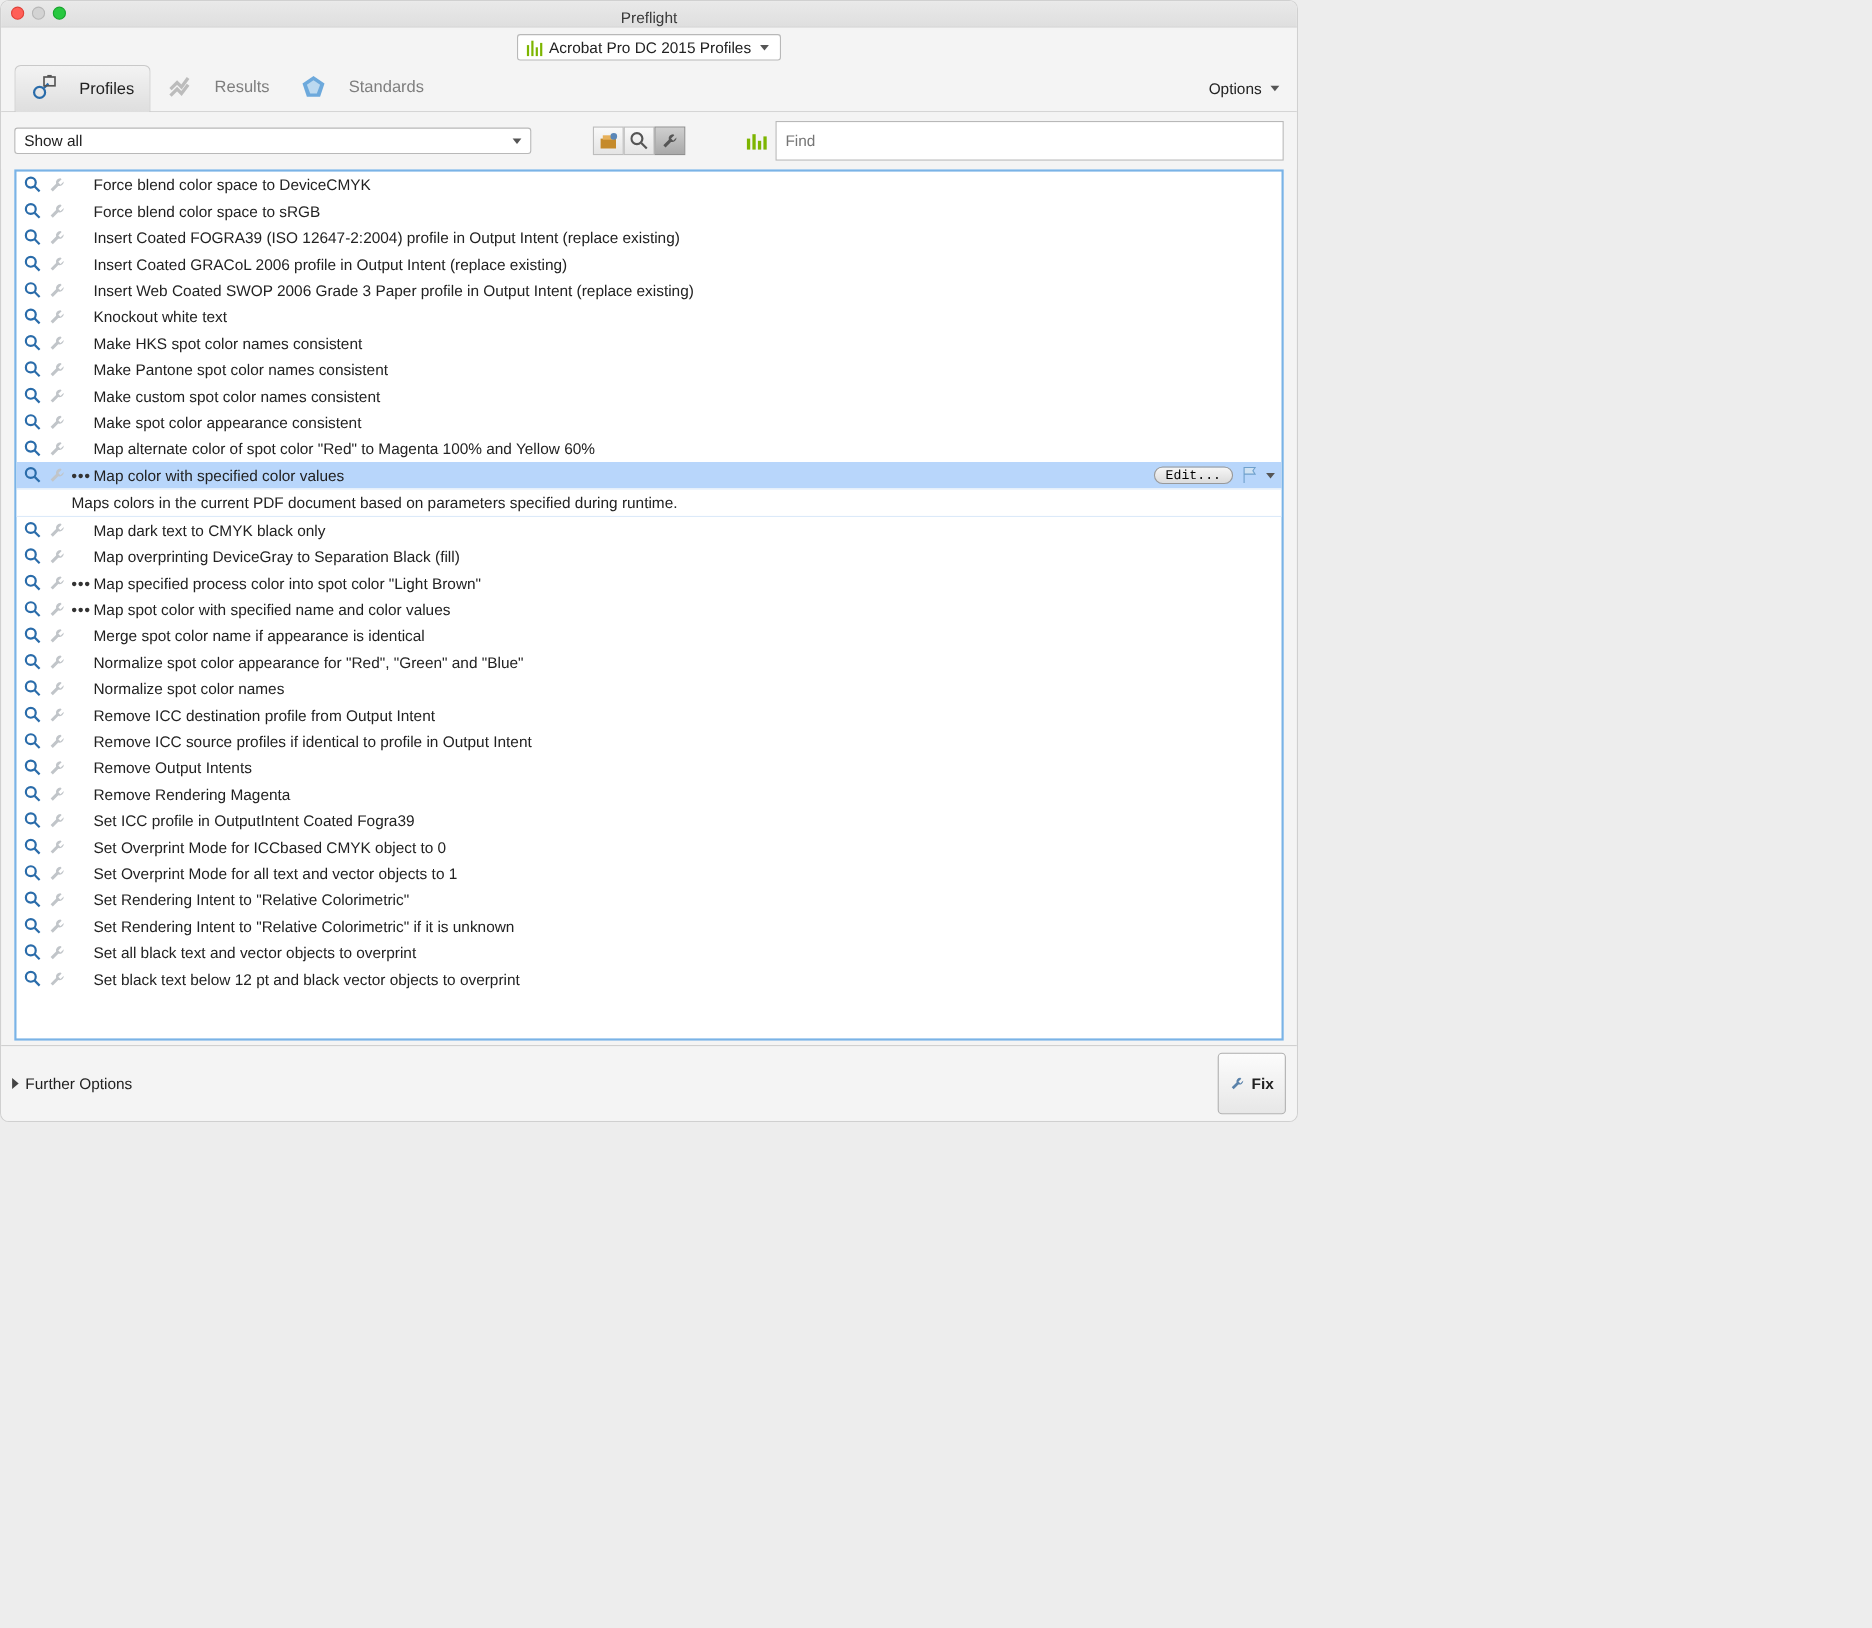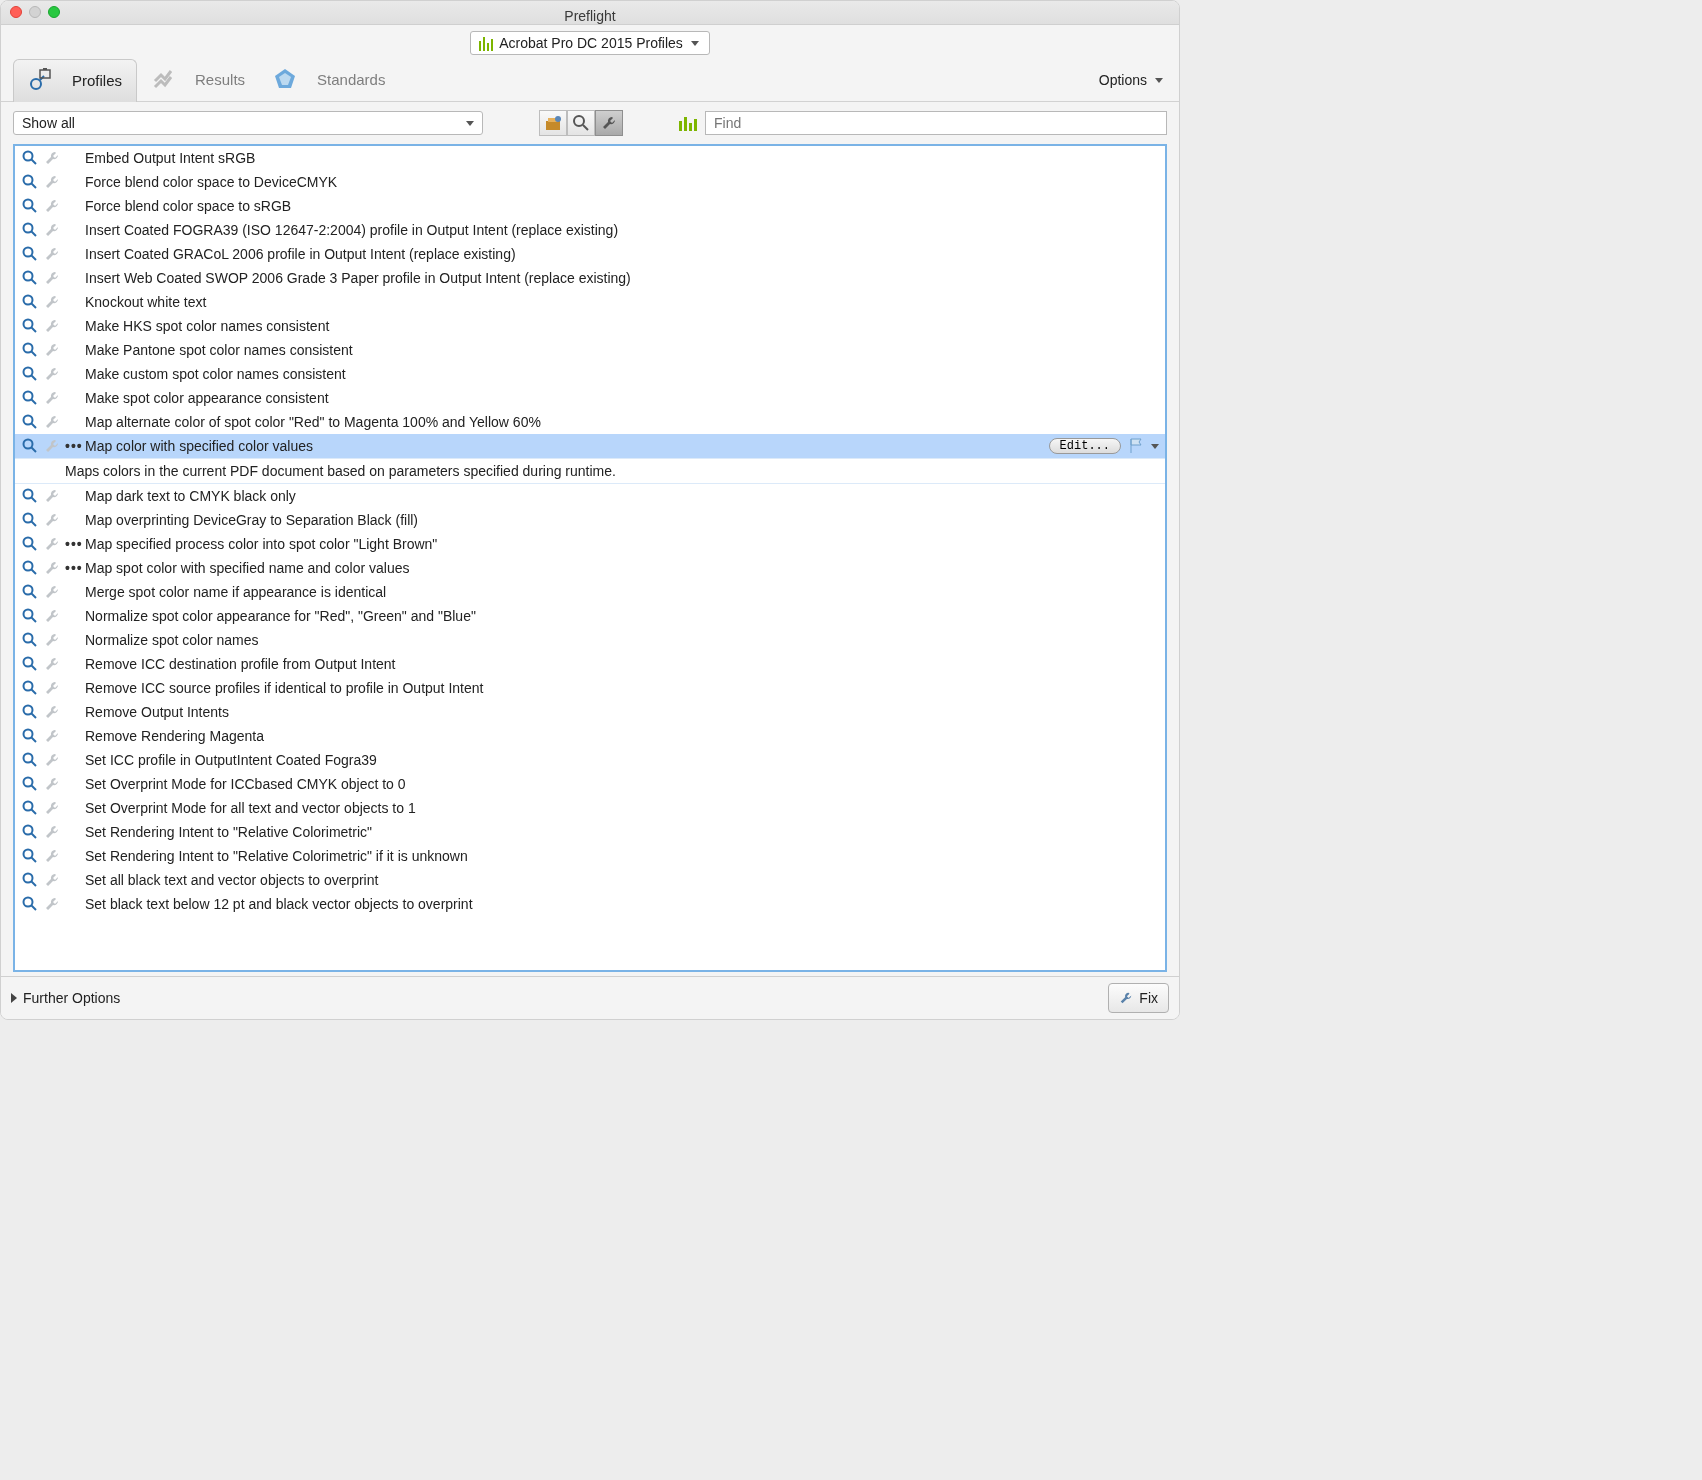--- a/index.html
+++ b/index.html
@@ -122,21 +122,21 @@
     display:flex;align-items:center;justify-content:center;
     cursor:pointer;
   }
   .tool-btn.pressed {
     background: linear-gradient(#cfcfcf,#a9a9a9);
     border-color:#8f8f8f;
   }
   .tool-group { display:flex; }
   .find-input {
     flex: 1;
-    height: 24px;
+    height: 36px;
     border: 1px solid #b8b8b8;
     background: #fff;
     padding: 0 8px;
     font-size: 14px;
     color: #777;
     outline:none;
   }
   .bars-icon {
     display:flex;gap:2px;align-items:flex-end;height:16px;
   }
@@ -206,23 +206,24 @@
   }
   .footer .tri {
     border-top:5px solid transparent;border-bottom:5px solid transparent;border-left:6px solid #444;
     margin-right:6px;
   }
   .footer .fix-btn {
     margin-left:auto;
     background: linear-gradient(#fcfcfc,#e7e7e7);
     border:1px solid #b0b0b0;
     border-radius:4px;
-    padding: 6px 10px;
+    padding: 19px 10px;
     display:flex;align-items:center;gap:6px;
     cursor:pointer;
+    font-weight:bold;
   }
 
   
   .mag svg, .wrench svg { fill:#9aa0a5; }
   .mag.blue svg{ fill:#2a6caa;}
 </style>
 </head>
 <body>
 
 <div class="window">
@@ -330,35 +331,20 @@
               <circle cx="6" cy="6" r="4.5" fill="none" stroke="#2a6caa" stroke-width="2"></circle>
               <line x1="9.5" y1="9.5" x2="14" y2="14" stroke="#2a6caa" stroke-width="2"></line>
             </svg>
           </span>
           <span class="i2 wrench">
             <svg width="16" height="16" viewBox="0 0 16 16">
               <path d="M11 2a4 4 0 0 0-4 5L2 12l2 2 5-5a4 4 0 0 0 5-4l-3 3-2-2 3-3z" fill="#c1c5c9"></path>
             </svg>
           </span>
           <span class="dots"></span>
-          <span class="label">Embed Output Intent sRGB</span>
-        </div>
-        <div class="row">
-          <span class="i1 mag blue">
-            <svg width="16" height="16" viewBox="0 0 16 16">
-              <circle cx="6" cy="6" r="4.5" fill="none" stroke="#2a6caa" stroke-width="2"></circle>
-              <line x1="9.5" y1="9.5" x2="14" y2="14" stroke="#2a6caa" stroke-width="2"></line>
-            </svg>
-          </span>
-          <span class="i2 wrench">
-            <svg width="16" height="16" viewBox="0 0 16 16">
-              <path d="M11 2a4 4 0 0 0-4 5L2 12l2 2 5-5a4 4 0 0 0 5-4l-3 3-2-2 3-3z" fill="#c1c5c9"></path>
-            </svg>
-          </span>
-          <span class="dots"></span>
           <span class="label">Force blend color space to DeviceCMYK</span>
         </div>
         <div class="row">
           <span class="i1 mag blue">
             <svg width="16" height="16" viewBox="0 0 16 16">
               <circle cx="6" cy="6" r="4.5" fill="none" stroke="#2a6caa" stroke-width="2"></circle>
               <line x1="9.5" y1="9.5" x2="14" y2="14" stroke="#2a6caa" stroke-width="2"></line>
             </svg>
           </span>
           <span class="i2 wrench">

